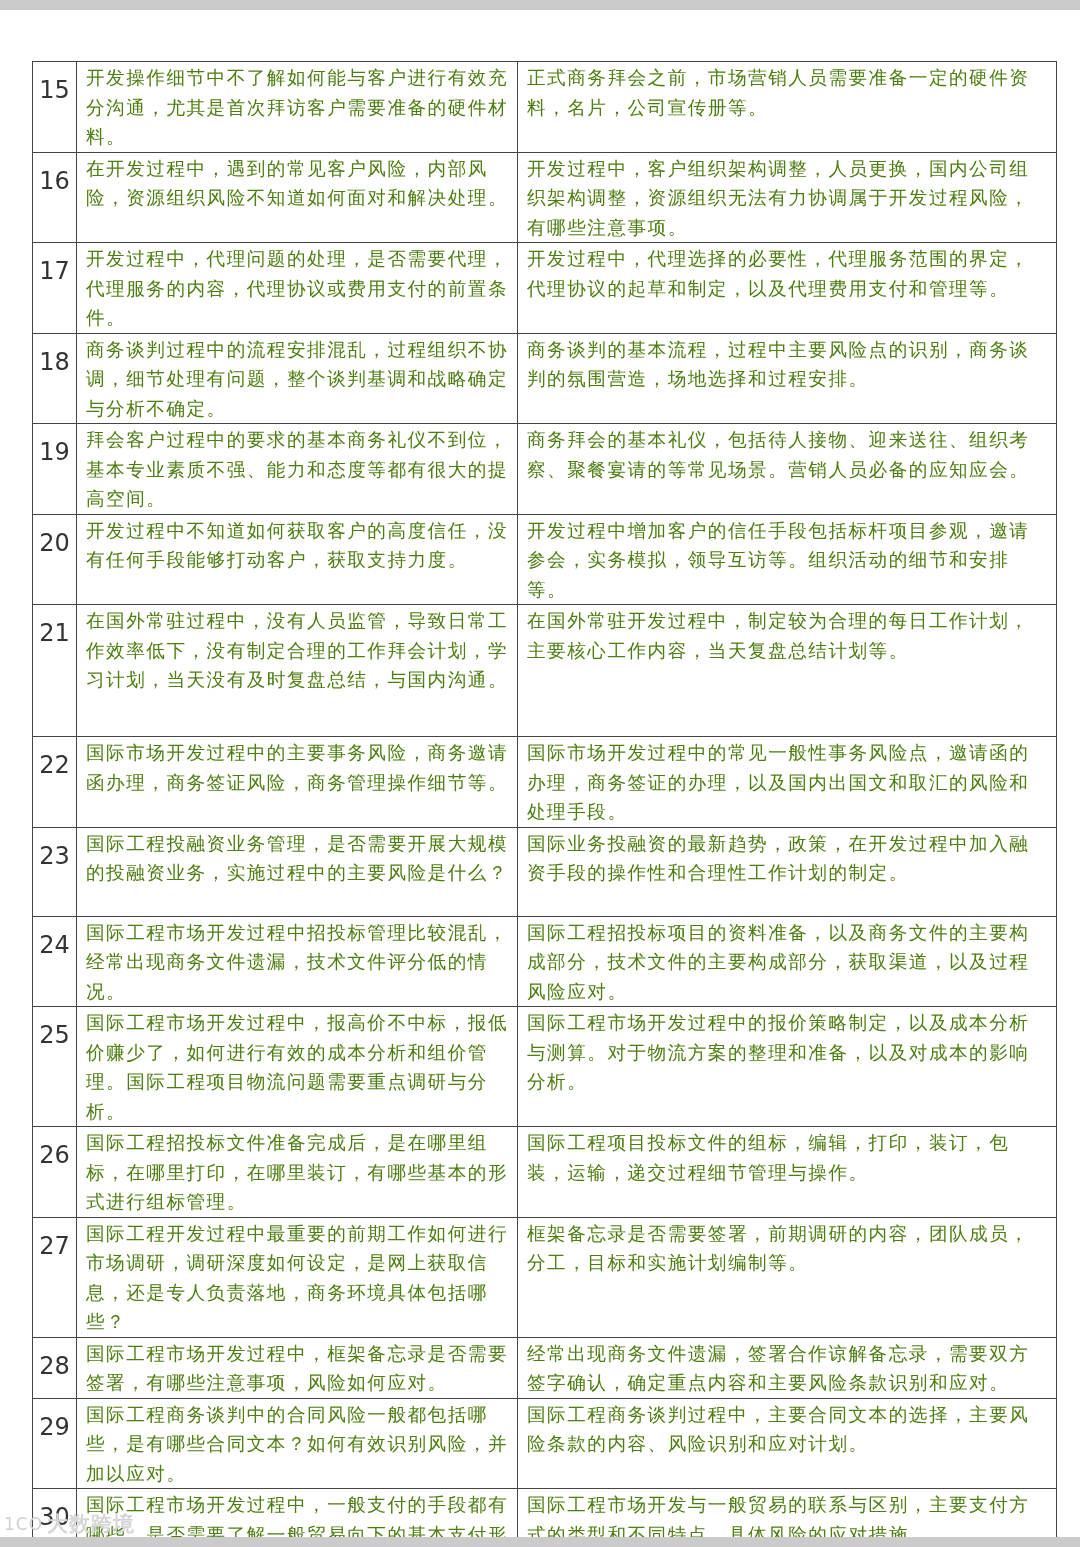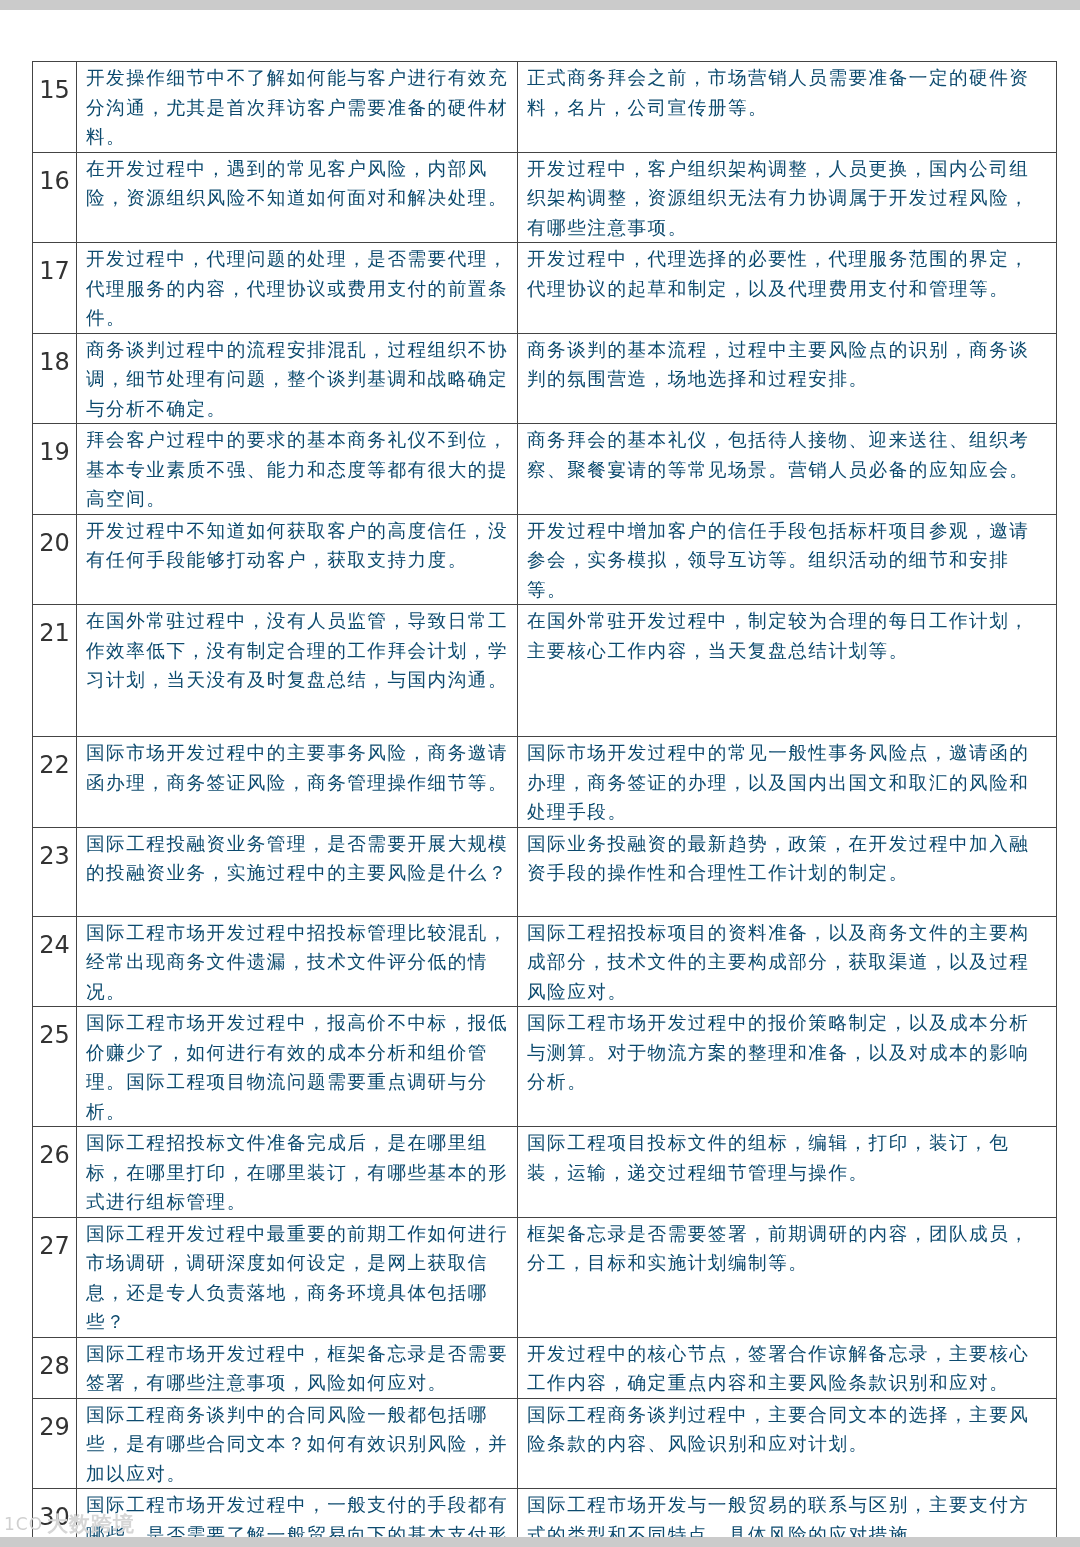--- a/index.html
+++ b/index.html
@@ -14,21 +14,21 @@
   table.qa {
     position: absolute; left: 32px; top: 61px; width: 1024px;
     border-collapse: collapse; table-layout: fixed;
   }
   table.qa td {
     border: 1.5px solid #444444;
     vertical-align: top;
     font-size: 18.6px; line-height: 29.5px;
     letter-spacing: 1.5px;
     padding: 1px 8px 0 9px;
-    color: #0c4a6e;
+    color: #4d7c0f;
     word-break: break-all;
   }
   table.qa td.num {
     width: 26px; text-align: center; padding: 14px 4px 0 4px;
     font-size: 24px; letter-spacing: 0; color: #333;
   }
   table.qa col.c1 { width: 44px; }
   table.qa col.c2 { width: 441px; }
   table.qa col.c3 { width: 539px; }
   .watermark-left {
@@ -120,21 +120,21 @@
         <td>国际工程项目投标文件的组标，编辑，打印，装订，包装，运输，递交过程细节管理与操作。</td>
       </tr>
       <tr style="height: 117px;">
         <td class="num">27</td>
         <td>国际工程开发过程中最重要的前期工作如何进行市场调研，调研深度如何设定，是网上获取信息，还是专人负责落地，商务环境具体包括哪些？</td>
         <td>框架备忘录是否需要签署，前期调研的内容，团队成员，分工，目标和实施计划编制等。</td>
       </tr>
       <tr style="height: 60px;">
         <td class="num">28</td>
         <td>国际工程市场开发过程中，框架备忘录是否需要签署，有哪些注意事项，风险如何应对。</td>
-        <td>开发过程中的核心节点，签署合作谅解备忘录，主要核心工作内容，确定重点内容和主要风险条款识别和应对。</td>
+        <td>经常出现商务文件遗漏，签署合作谅解备忘录，需要双方签字确认，确定重点内容和主要风险条款识别和应对。</td>
       </tr>
       <tr style="height: 89px;">
         <td class="num">29</td>
         <td>国际工程商务谈判中的合同风险一般都包括哪些，是有哪些合同文本？如何有效识别风险，并加以应对。</td>
         <td>国际工程商务谈判过程中，主要合同文本的选择，主要风险条款的内容、风险识别和应对计划。</td>
       </tr>
       <tr style="height: 88px;">
         <td class="num">30</td>
         <td>国际工程市场开发过程中，一般支付的手段都有哪些，是否需要了解一般贸易向下的基本支付形式和特点。</td>
         <td>国际工程市场开发与一般贸易的联系与区别，主要支付方式的类型和不同特点，具体风险的应对措施。</td>

